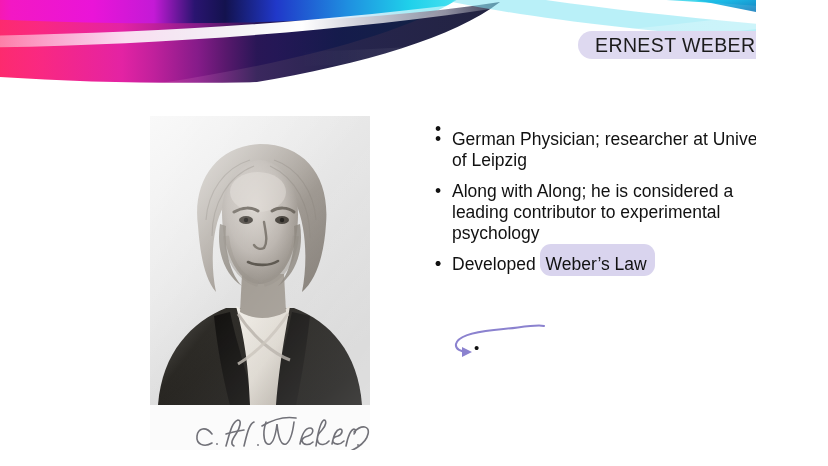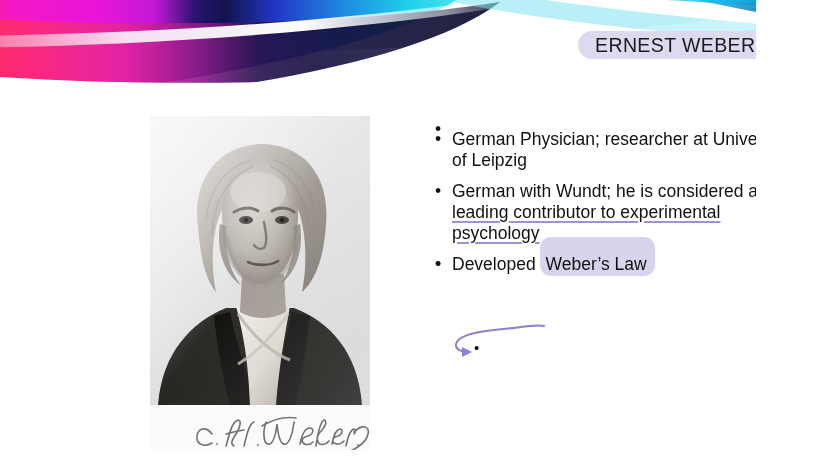--- a/index.html
+++ b/index.html
@@ -76,29 +76,28 @@
   .bullet > .dot {
     position: absolute;
     left: 5px;
     top: 0;
     font-size: 17.5px;
     line-height: 21px;
     color: #111;
   }
   .bullet .txt { display: inline; }
   .ul {
-    text-decoration: underline;
     text-decoration-color: #9a93d8;
     text-decoration-thickness: 1.5px;
     text-underline-offset: 2.5px;
   }
   .hl {
     background: #d9d4ee;
     border-radius: 11px;
-    padding: 17px 8px 2px 6px;
+    padding: 10px 8px 2px 6px;
     margin-left: -1px;
   }
 
   
   #subbullet {
     position: absolute;
     left: 474px;
     top: 338px;
     width: 300px;
     font-size: 15px;
@@ -316,21 +315,21 @@
       <span class="dot">•</span>
     </div>
 
     <div class="bullet">
       <span class="dot">•</span>
       <span class="txt">German Physician; researcher at University of Leipzig</span>
     </div>
 
     <div class="bullet">
       <span class="dot">•</span>
-      <span class="txt">German with Wundt; he is considered a </span><span class="txt ul">leading contributor to experimental psychology</span>
+      <span class="txt">Along with Along; he is considered a </span><span class="txt ul">leading contributor to experimental psychology</span>
     </div>
 
     <div class="bullet">
       <span class="dot">•</span>
     </div>
 
     <div class="bullet">
       <span class="dot">•</span>
       <span class="txt">Developed </span><span class="txt hl">Weber’s Law</span>
     </div>

